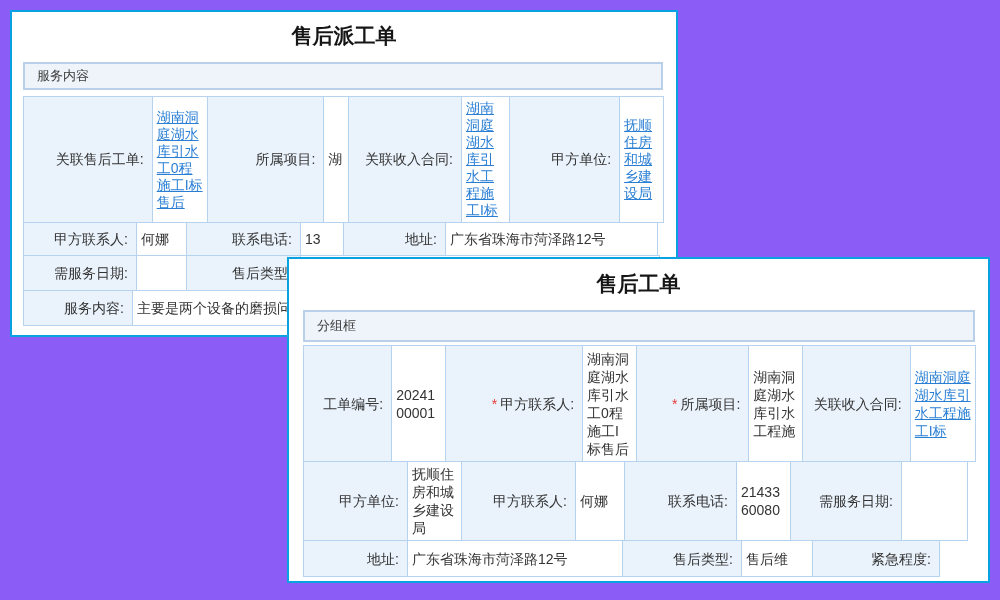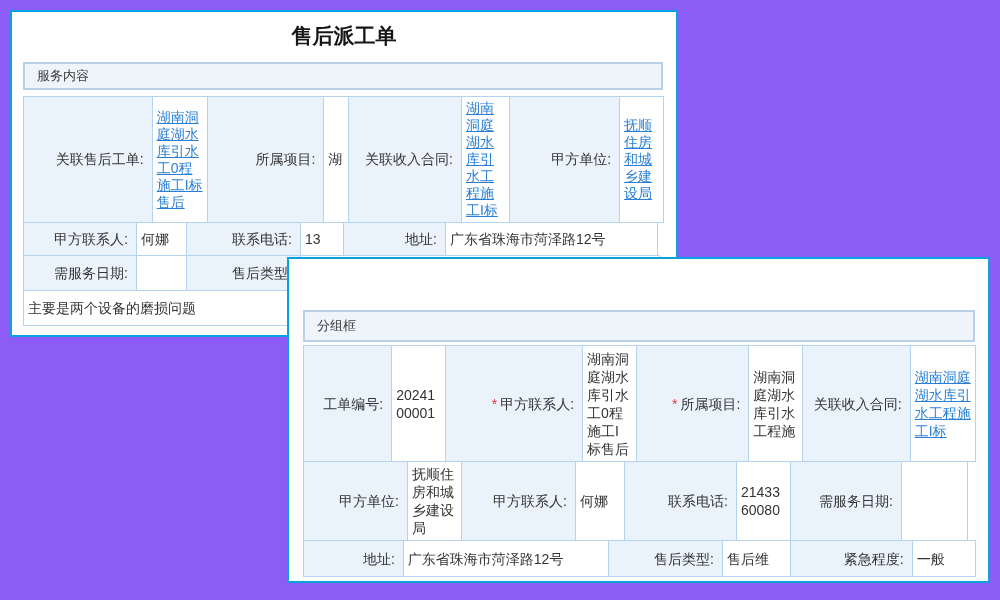--- a/index.html
+++ b/index.html
@@ -79,26 +79,28 @@
         <div class="cell lbl" style="width:103px">地址:</div>
         <div class="cell val" style="width:213px">广东省珠海市菏泽路12号</div>
       </div>
       <div class="trow r-back-3">
         <div class="cell lbl" style="width:114px">需服务日期:</div>
         <div class="cell val" style="width:51px"></div>
         <div class="cell lbl" style="width:115px">售后类型:</div>
         <div class="cell val" style="width:360px"></div>
       </div>
       <div class="trow r-back-4">
+        <div class="cell lbl" style="width:110px">服务内容:</div>
         <div class="cell val" style="width:530px">主要是两个设备的磨损问题</div>
       </div>
     </div>
   </section>
 
   <section class="panel panel-front">
+    <h1>售后工单</h1>
 
     <div class="group-bar">
       <span>分组框</span>
     </div>
 
     <div class="tbl">
       <div class="trow r-front-1">
         <div class="cell lbl" style="width:90px">工单编号:</div>
         <div class="cell val" style="width:55px">2024100001</div>
         <div class="cell lbl" style="width:140px">
@@ -125,18 +127,17 @@
         <div class="cell val" style="width:55px">2143360080</div>
         <div class="cell lbl" style="width:112px">需服务日期:</div>
         <div class="cell val" style="width:67px"></div>
       </div>
       <div class="trow r-front-3">
         <div class="cell lbl" style="width:105px">地址:</div>
         <div class="cell val" style="width:216px">广东省珠海市菏泽路12号</div>
         <div class="cell lbl" style="width:120px">售后类型:</div>
         <div class="cell val" style="width:72px">售后维</div>
         <div class="cell lbl" style="width:128px">紧急程度:</div>
-        <div class="cell val" style="width:67px">一般</div>
       </div>
     </div>
   </section>
 
 </div>
 
 </body></html>

